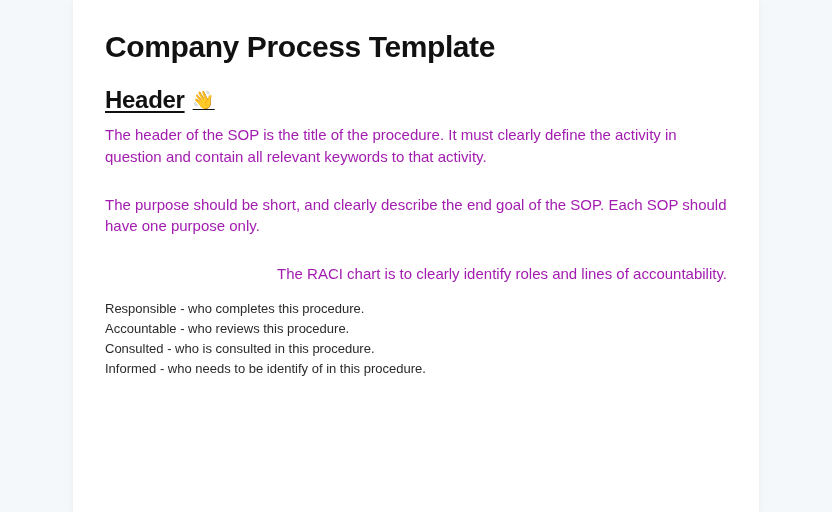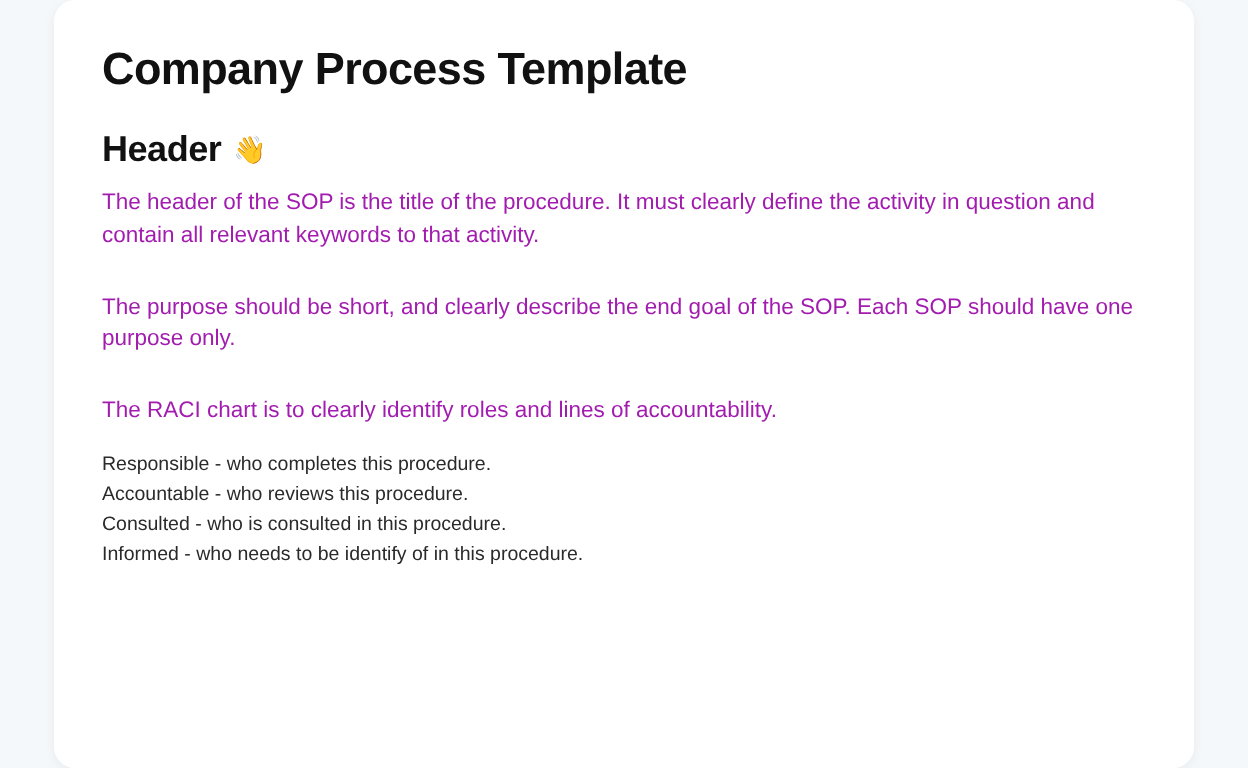--- a/index.html
+++ b/index.html
@@ -11,39 +11,40 @@
       font-family: -apple-system, BlinkMacSystemFont, 'Segoe UI', Helvetica, Arial, sans-serif;
       background: #f4f8fb;
       width: 832px;
       height: 512px;
       overflow: hidden;
       display: flex;
       justify-content: center;
     }
     .document-card {
       background: #ffffff;
-      width: 760px;
+      width: 686px;
       height: 512px;
       margin-top: 0;
-      border-radius: 14px;
+      border-radius: 0;
       box-shadow: 0 2px 8px rgba(0,0,0,0.05);
       padding: 30px 32px;
       overflow: hidden;
       color: #1a1a1a;
     }
     .page-title {
       font-size: 30px;
       font-weight: 800;
       letter-spacing: -0.4px;
       margin-bottom: 22px;
       color: #111;
     }
     .section-heading {
       font-size: 24px;
       font-weight: 800;
+      text-decoration: underline;
       text-underline-offset: 3px;
       letter-spacing: -0.3px;
       color: #111;
       display: inline-flex;
       align-items: center;
       gap: 8px;
       margin-bottom: 10px;
     }
     .emoji {
       font-size: 18px;
@@ -77,21 +78,21 @@
       <span class="emoji">👋</span>
     </h2>
     <p class="section-body">The header of the SOP is the title of the procedure. It must clearly define the activity in question and contain all relevant keywords to that activity.</p>
   </div>
 
   <div>
     <p class="section-body">The purpose should be short, and clearly describe the end goal of the SOP. Each SOP should have one purpose only.</p>
   </div>
 
   <div>
-    <p class="section-body" style="margin-bottom:0;">The RACI chart is to clearly identify roles and lines of accountability.</p>
+    <p class="section-body" style="margin-bottom:0;text-align:right;">The RACI chart is to clearly identify roles and lines of accountability.</p>
     <div class="roles-block">
       <div class="role-line">Responsible - who completes this procedure.</div>
       <div class="role-line">Accountable - who reviews this procedure.</div>
       <div class="role-line">Consulted - who is consulted in this procedure.</div>
       <div class="role-line">Informed - who needs to be identify of in this procedure.</div>
     </div>
   </div>
 </div>
 
 </body></html>

